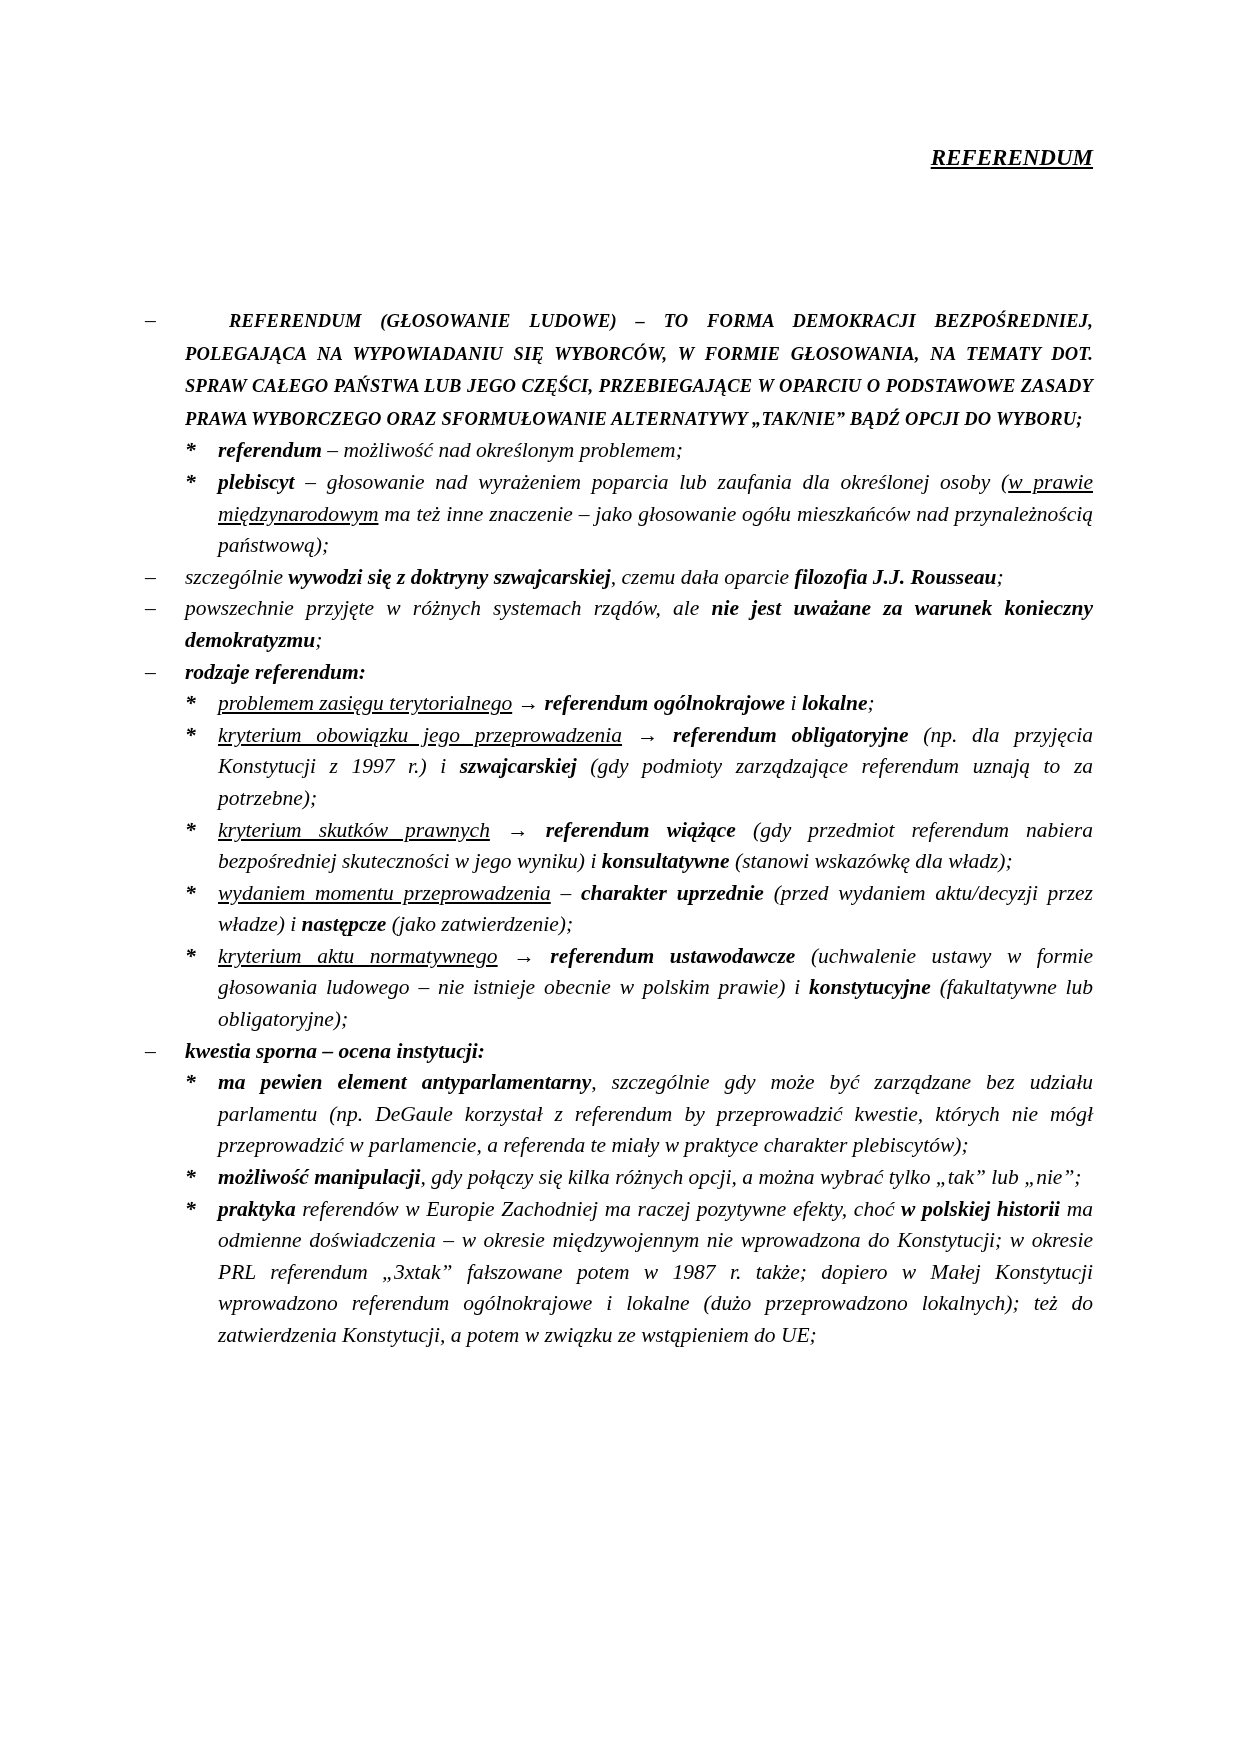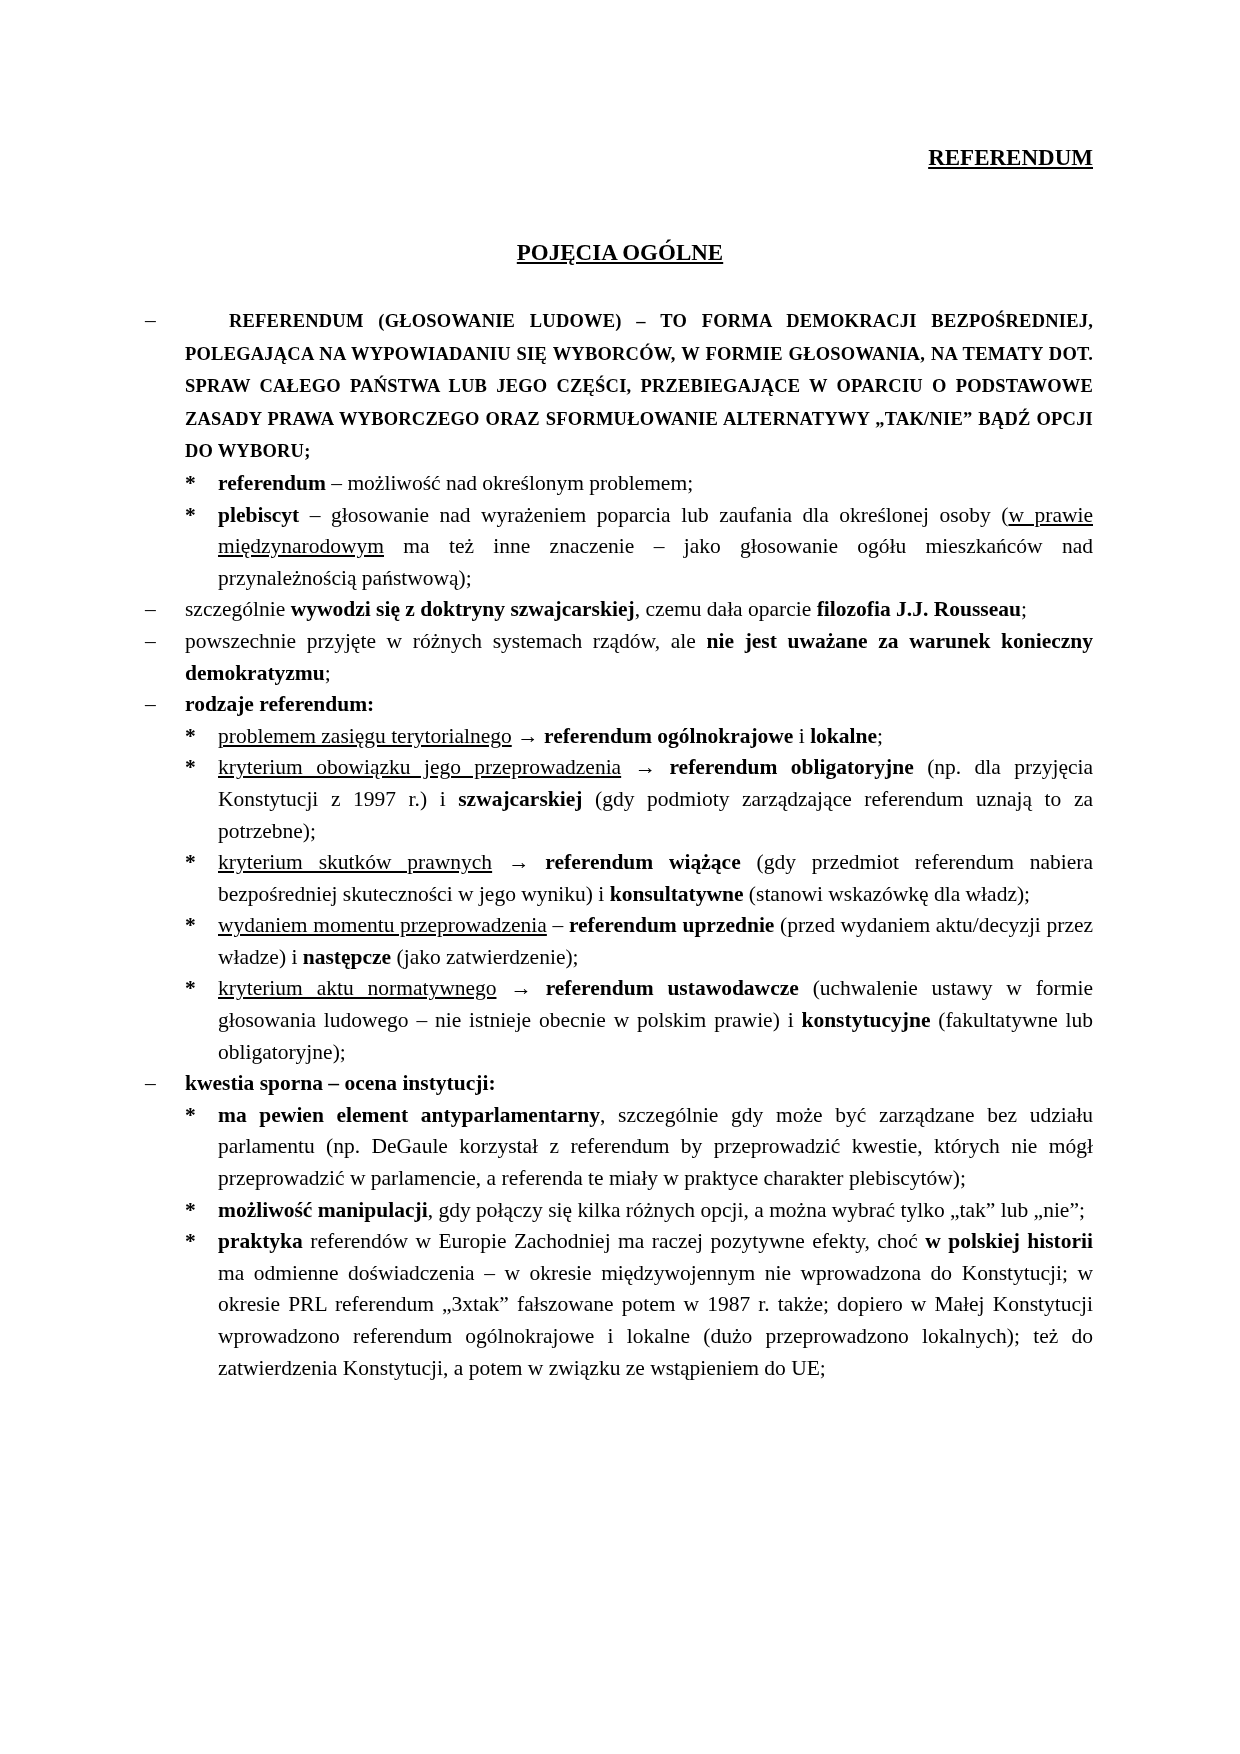--- a/index.html
+++ b/index.html
@@ -1,39 +1,38 @@
 <!DOCTYPE html>
 <html><head>
 <meta charset="utf-8">
 <style>
   html, body { margin:0; padding:0; background:#ffffff; }
   body { width:1240px; height:1754px; position:relative; overflow:hidden;
          font-family:"Liberation Serif","DejaVu Serif",serif; color:#000; }
-  .page { position:absolute; left:0; top:0; width:1240px; height:1428px; }
+  .page { position:absolute; left:0; top:0; width:1240px; height:1428px;font-style:italic; }
   .title-right { position:absolute; top:145px; right:147px; font-weight:bold;
                  font-size:23px; text-decoration:underline; letter-spacing:0px; }
   .title-center { position:absolute; top:240px; left:0; width:1240px; text-align:center;
                   font-weight:bold; font-size:23px; }
   .title-center span { text-decoration:underline; }
   .content { position:absolute; left:145px; top:305px; width:948px; font-size:21.5px; line-height:31.6px; }
   .dash-item { position:relative; padding-left:40px; text-align:justify; }
   .dash-item > .marker { position:absolute; left:0; top:0; }
   .star-item { position:relative; padding-left:73px; text-align:justify; }
   .star-item > .marker { position:absolute; left:40px; top:0; font-weight:bold; }
   .caps { font-weight:bold; text-transform:none; font-size:18.5px; letter-spacing:0.2px; line-height:31.6px;margin-left:44px; }
   b { font-weight:bold; }
   u { text-decoration:underline; }
 </style>
 </head>
 <body>
 
 <div class="page">
 
   <div class="title-right">REFERENDUM</div>
-  <div class="title-center"><span>POJĘCIA OGÓLNE</span></div>
 
   <div class="content">
 
     <div class="dash-item">
       <span class="marker">–</span>
       <span class="caps">REFERENDUM (GŁOSOWANIE LUDOWE) – TO FORMA DEMOKRACJI BEZPOŚREDNIEJ, POLEGAJĄCA NA WYPOWIADANIU SIĘ WYBORCÓW, W FORMIE GŁOSOWANIA, NA TEMATY DOT. SPRAW CAŁEGO PAŃSTWA LUB JEGO CZĘŚCI, PRZEBIEGAJĄCE W OPARCIU O PODSTAWOWE ZASADY PRAWA WYBORCZEGO ORAZ SFORMUŁOWANIE ALTERNATYWY „TAK/NIE” BĄDŹ OPCJI DO WYBORU;</span>
     </div>
     <div class="star-item">
       <span class="marker">*</span>
       <b>referendum</b><span> – możliwość nad określonym problemem;</span>
@@ -64,21 +63,21 @@
     <div class="star-item">
       <span class="marker">*</span>
       <u>kryterium obowiązku jego przeprowadzenia</u><span> → </span><b>referendum obligatoryjne</b><span> (np. dla przyjęcia Konstytucji z 1997 r.) i </span><b>szwajcarskiej</b><span> (gdy podmioty zarządzające referendum uznają to za potrzebne);</span>
     </div>
     <div class="star-item">
       <span class="marker">*</span>
       <u>kryterium skutków prawnych</u><span> → </span><b>referendum wiążące</b><span> (gdy przedmiot referendum nabiera bezpośredniej skuteczności w jego wyniku) i </span><b>konsultatywne</b><span> (stanowi wskazówkę dla władz);</span>
     </div>
     <div class="star-item">
       <span class="marker">*</span>
-      <u>wydaniem momentu przeprowadzenia</u><span> – </span><b>referendum uprzednie</b><span> (przed wydaniem aktu/decyzji przez władze) i </span><b>następcze</b><span> (jako zatwierdzenie);</span>
+      <u>wydaniem momentu przeprowadzenia</u><span> – </span><b>charakter uprzednie</b><span> (przed wydaniem aktu/decyzji przez władze) i </span><b>następcze</b><span> (jako zatwierdzenie);</span>
     </div>
     <div class="star-item">
       <span class="marker">*</span>
       <u>kryterium aktu normatywnego</u><span> → </span><b>referendum ustawodawcze</b><span> (uchwalenie ustawy w formie głosowania ludowego – nie istnieje obecnie w polskim prawie) i </span><b>konstytucyjne</b><span> (fakultatywne lub obligatoryjne);</span>
     </div>
 
     <div class="dash-item">
       <span class="marker">–</span>
       <b>kwestia sporna – ocena instytucji:</b>
     </div>

